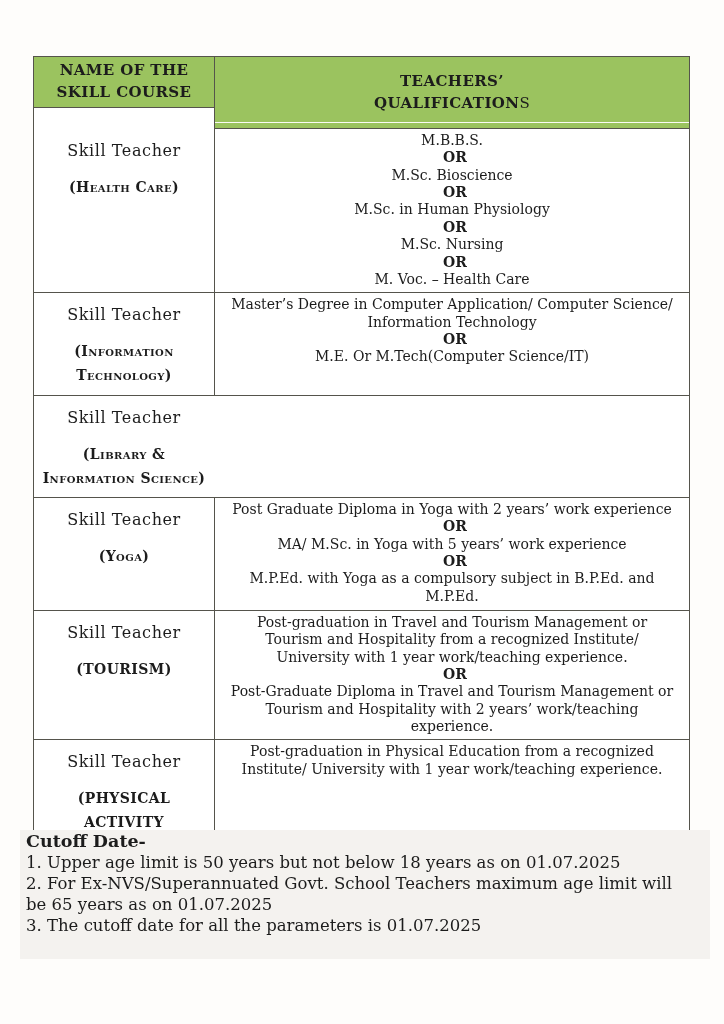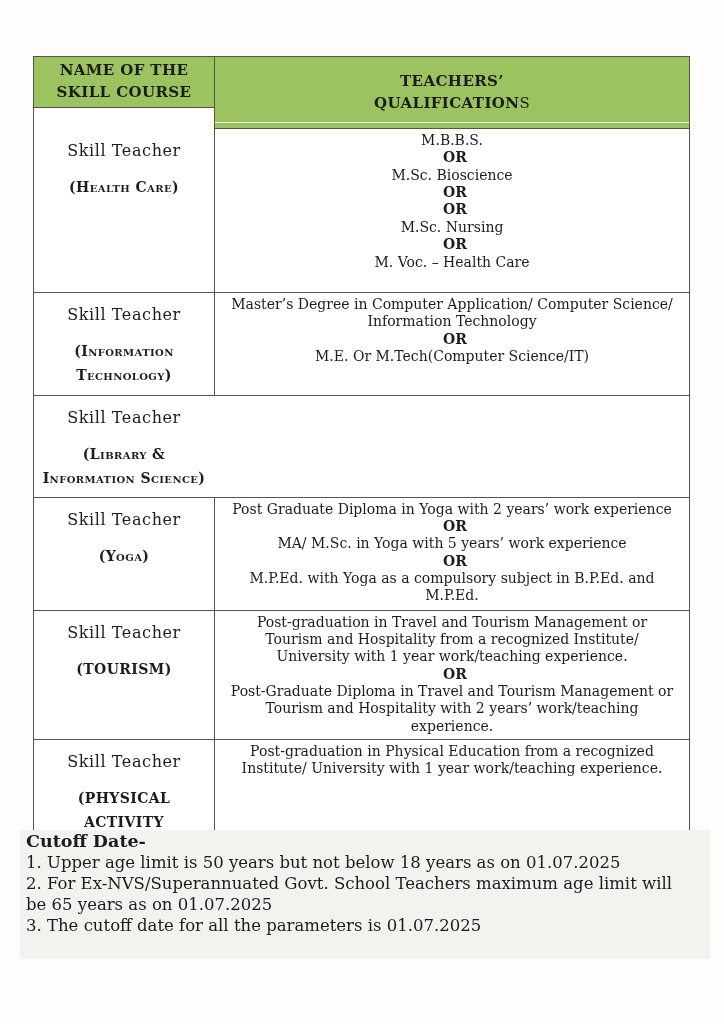--- a/index.html
+++ b/index.html
@@ -114,20 +114,21 @@
   <div class="trow r0">
     <div class="td course">
       <div class="c-title">Skill Teacher</div>
       <div class="c-sub smallcaps">(Health Care)</div>
     </div>
     <div class="td qual">
           <p class="qline">M.B.B.S.</p>
           <p class="qline qor">OR</p>
           <p class="qline">M.Sc. Bioscience</p>
           <p class="qline qor">OR</p>
+          <p class="qline">M.Sc. in Human Physiology</p>
           <p class="qline qor">OR</p>
           <p class="qline">M.Sc. Nursing</p>
           <p class="qline qor">OR</p>
           <p class="qline">M. Voc. – Health Care</p>
         </div>
   </div>
 
   <div class="trow r1">
     <div class="td course">
       <div class="c-title">Skill Teacher</div>

